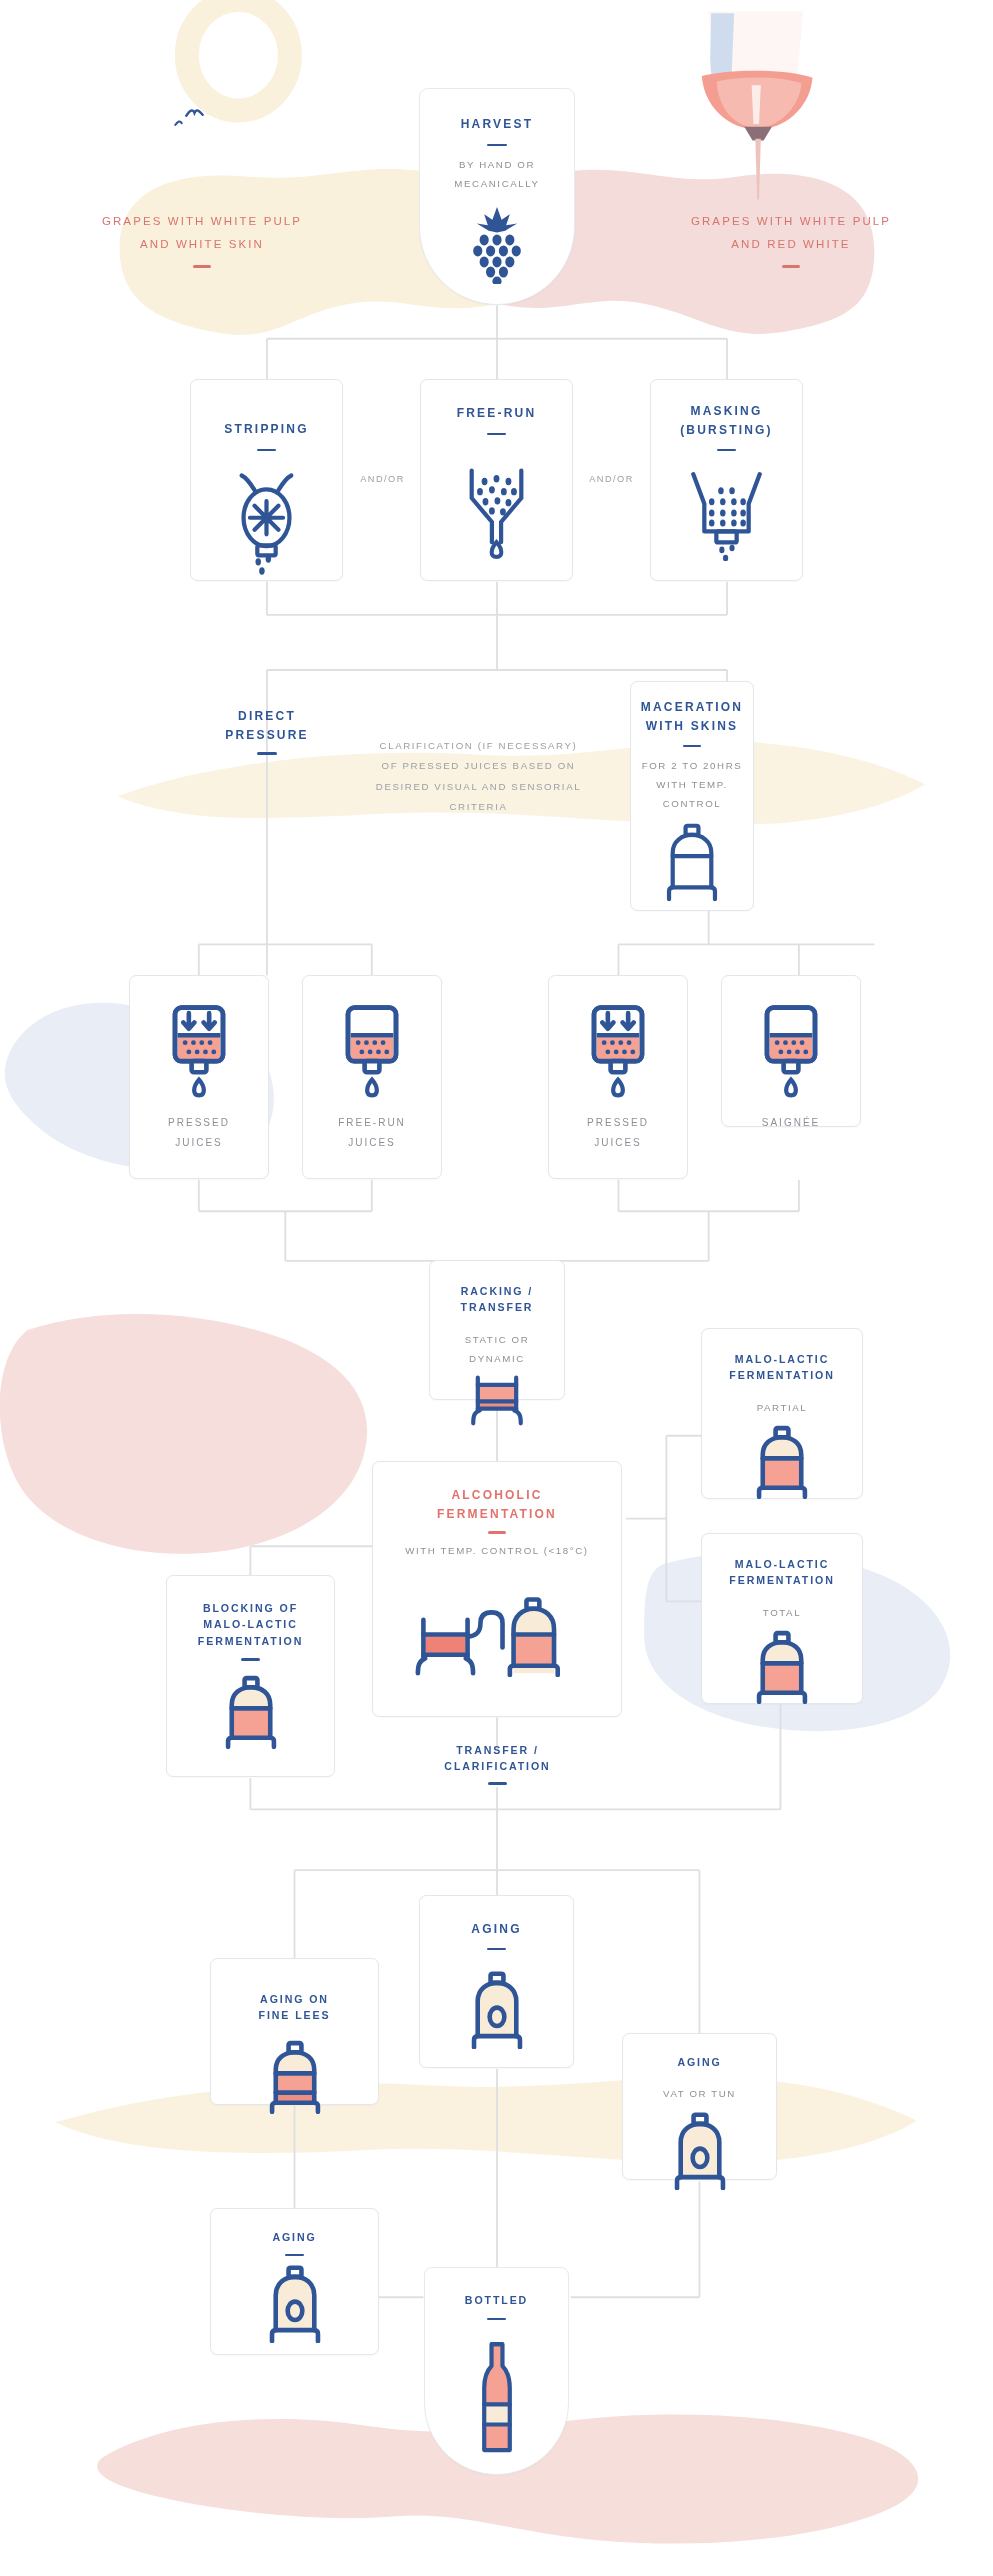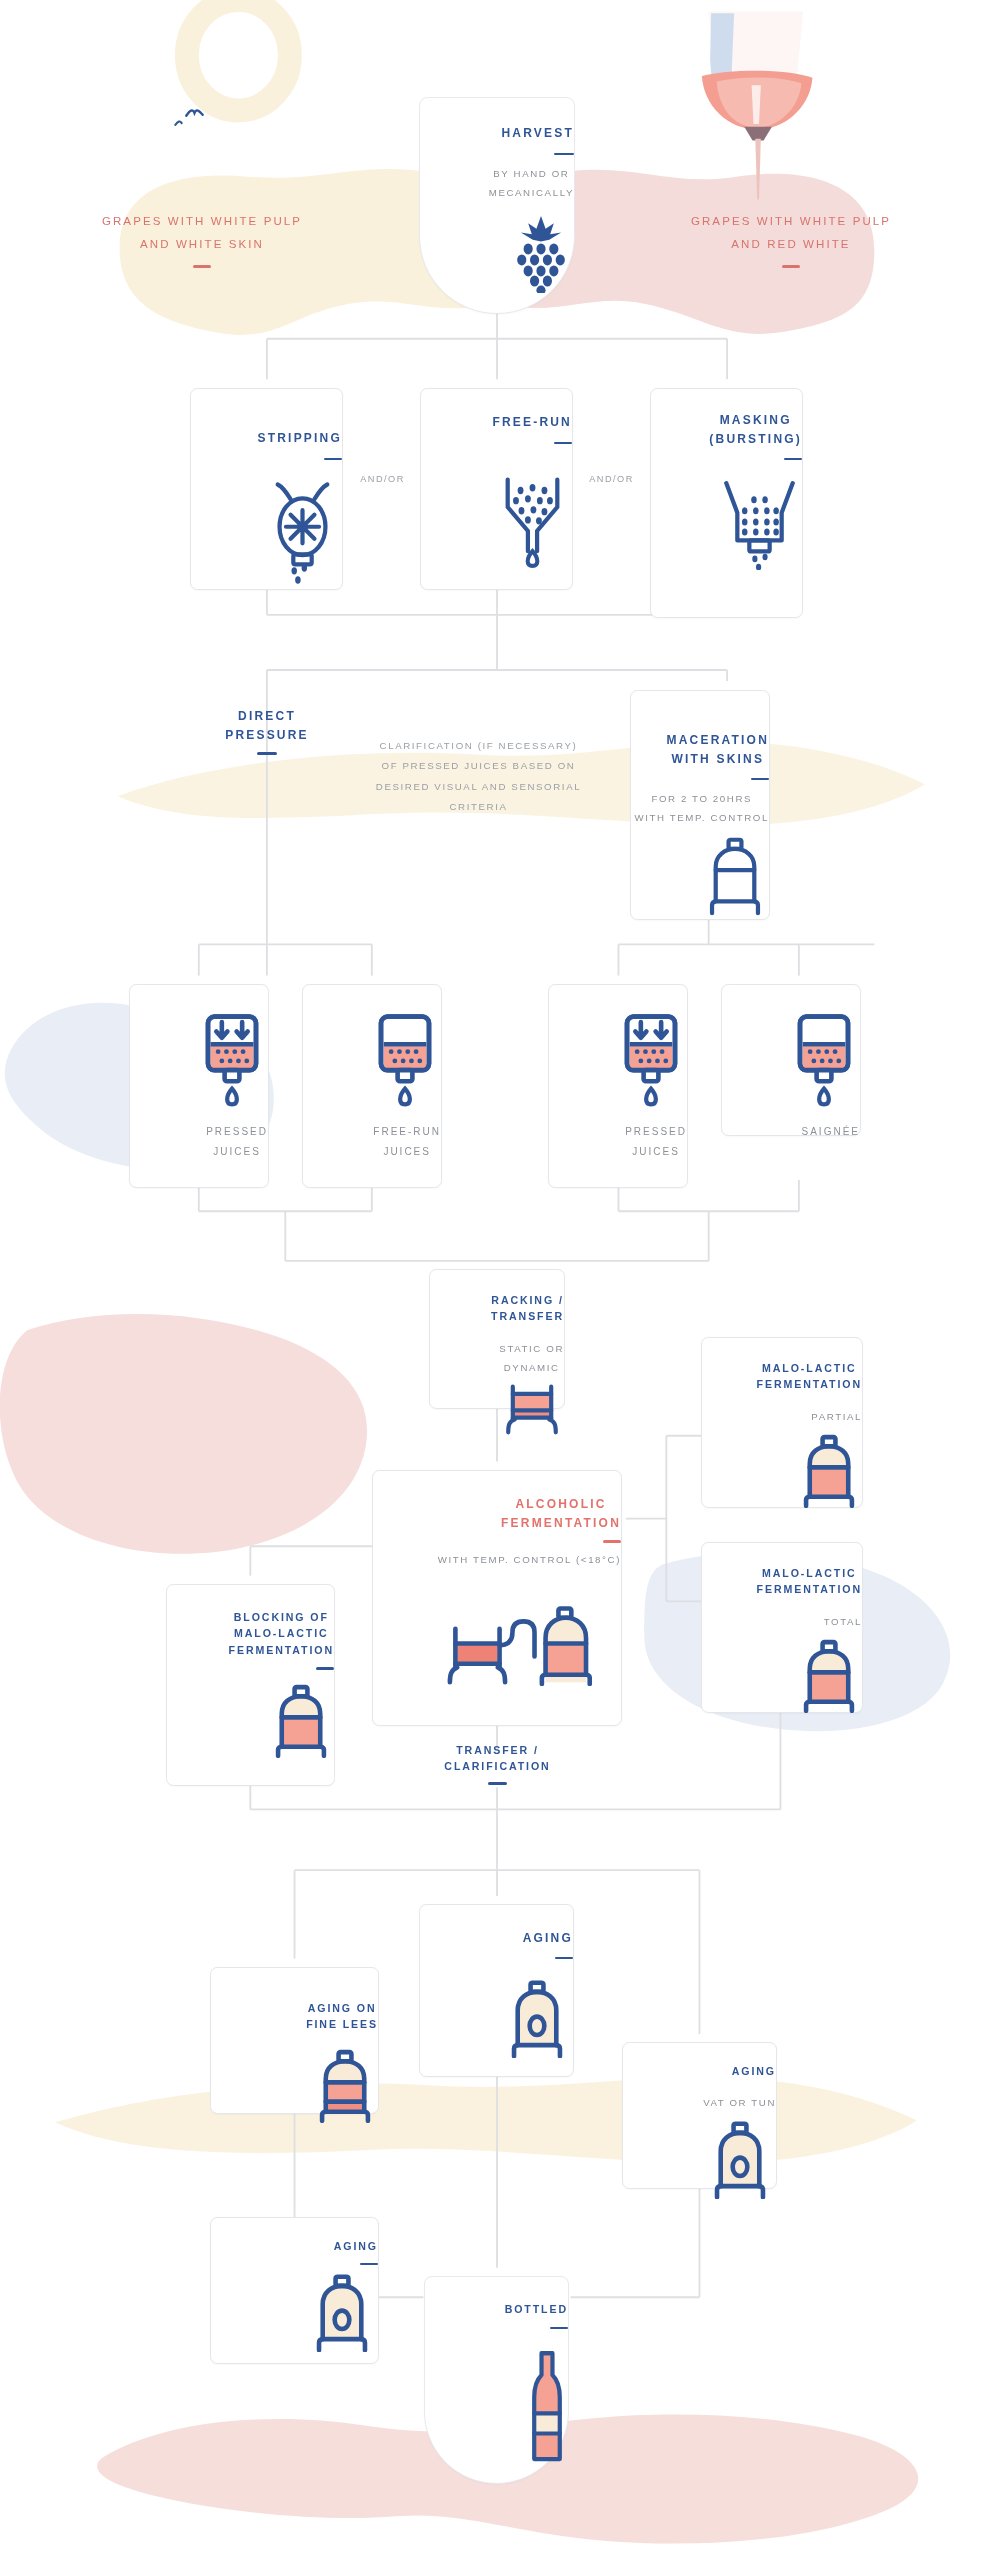--- a/index.html
+++ b/index.html
@@ -16,23 +16,22 @@
 
   
   .lines { position: absolute; inset: 0; z-index: 1; pointer-events: none; }
 
   
   .cards { position: absolute; inset: 0; z-index: 2; }
 
   .card {
     position: absolute; background: #fff;
     border: 0.9px solid #e4e6e9; border-radius: 7.4px;
-    display: flex; flex-direction: column; align-items: flex-end;
+    display: flex; flex-direction: column; align-items: center;
     box-shadow: 0 0.9px 1.8px rgba(40,60,100,.03);
-    margin-top: 9px;
   }
   .card.shield { border-radius: 9.2px 9.2px 83px 83px; border-color:#e7e9ec; }
 
   .c-title {
     color: #2f5596; font-size: 12px; letter-spacing: 2.2px;
     font-weight: 700; text-align: center; line-height: 1.55;
     text-transform: uppercase;
   }
   .c-title.sm { font-size: 10.6px; letter-spacing: 1.9px; }
   .c-title.red { color: #e2726b; }
@@ -265,21 +264,21 @@
               <ellipse cx="44" cy="55" rx="3.2" ry="4"></ellipse>
               <ellipse cx="56" cy="57" rx="3.2" ry="4"></ellipse>
             <ellipse cx="38" cy="66" rx="3.2" ry="4"></ellipse>
               <ellipse cx="50" cy="67" rx="3.2" ry="4"></ellipse>
           </g>
           <path d="M43,100 C36,108 36,116 43,116 C50,116 50,108 43,100 Z" fill="none" stroke="#2f5596" stroke-width="4.4"></path>
         </svg>
       </div>
     </div>
 
-    <div class="card" style="left:650px;top:379px;width:153px;height:230px;padding-top:22px">
+    <div class="card" style="left:650px;top:379px;width:153px;height:202px;padding-top:22px">
       <div class="c-title">
         <span>MASKING</span><br>
         <span>(BURSTING)</span>
       </div>
       <div class="rule thin"></div>
       <div class="icon" style="margin-top:1.8px">
         <svg width="85" height="98" viewBox="0 0 92 106">
           <path d="M10,12 L22,44 L22,74 L70,74 L70,44 L82,12" fill="none" stroke="#2f5596" stroke-width="4.6" stroke-linecap="round" stroke-linejoin="round"></path>
           <g fill="#2f5596">
             <ellipse cx="40" cy="30" rx="3" ry="3.8"></ellipse>
@@ -316,21 +315,21 @@
       <div class="rule" style="margin:8.3px auto 0"></div>
     </div>
 
     <div class="flabel para" style="left:345px;top:736px;width:267px">
       <div>CLARIFICATION (IF NECESSARY)</div>
       <div>OF PRESSED JUICES BASED ON</div>
       <div>DESIRED VISUAL AND SENSORIAL</div>
       <div>CRITERIA</div>
     </div>
 
-    <div class="card" style="left:630px;top:681px;width:140px;height:230px;padding-top:40px">
+    <div class="card" style="left:630px;top:681px;width:124px;height:230px;padding-top:16px">
       <div class="c-title">
         <span>MACERATION</span><br>
         <span>WITH SKINS</span>
       </div>
       <div class="rule thin"></div>
       <div class="c-sub">
         <span>FOR 2 TO 20HRS</span><br>
         <span>WITH TEMP. CONTROL</span>
       </div>
       <div class="icon" style="margin-top:9.2px">

